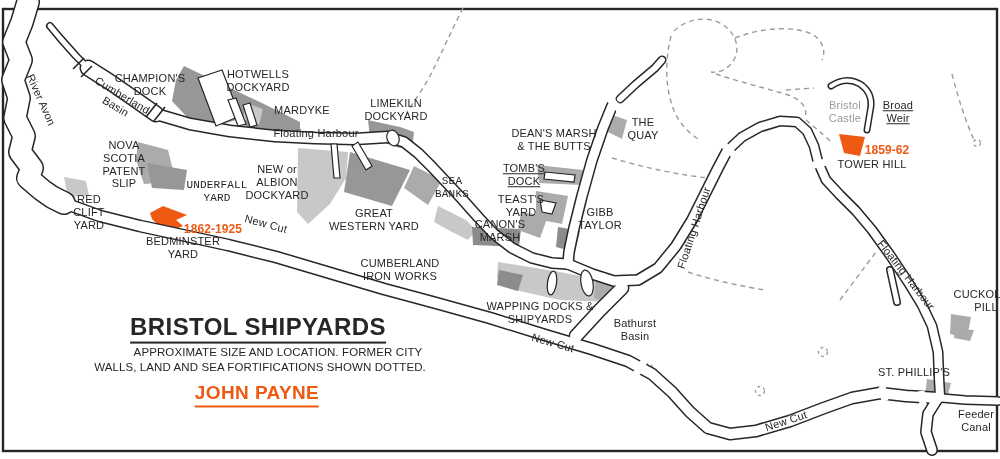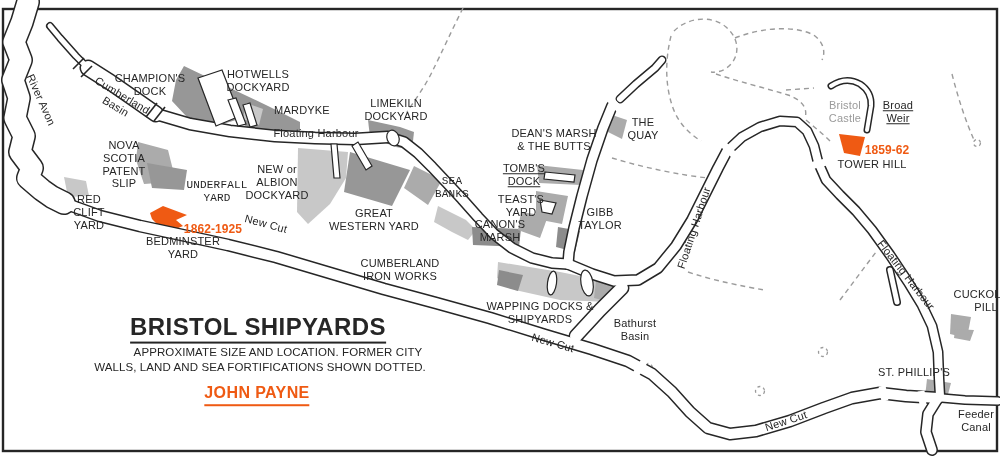--- a/index.html
+++ b/index.html
@@ -19,21 +19,21 @@
   .btick{stroke:#ffffff;stroke-width:7;stroke-linecap:butt;}
   
   .lbl{position:absolute;transform:translate(-50%,-50%);text-align:center;white-space:nowrap;
        font-size:11px;line-height:1.16;color:#262626;letter-spacing:.2px;}
   .rot{transform-origin:center;}
   .graytxt{color:var(--castle-text-gray);}
   .orangetxt{color:var(--accent-orange);font-weight:bold;font-size:12px;letter-spacing:.1px;}
   .title{font-size:24px;font-weight:bold;letter-spacing:.4px;}
   .title > div{border-bottom:2px solid #262626;padding-bottom:1px;}
   .caption{font-size:11.5px;letter-spacing:.1px;}
-  .author{font-size:16px;font-weight:bold;color:var(--accent-orange);letter-spacing:.4px;}
+  .author{font-size:19px;font-weight:bold;color:var(--accent-orange);letter-spacing:.4px;}
   .author > div{border-bottom:2px solid var(--accent-orange);padding-bottom:1px;}
 </style>
 </head>
 <body>
 
 <div class="map">
 
 <svg width="1000" height="459" viewBox="0 0 1000 459">
 
   <rect x="3" y="9" width="994" height="442" fill="none" stroke="#262626" stroke-width="2.4"></rect>

